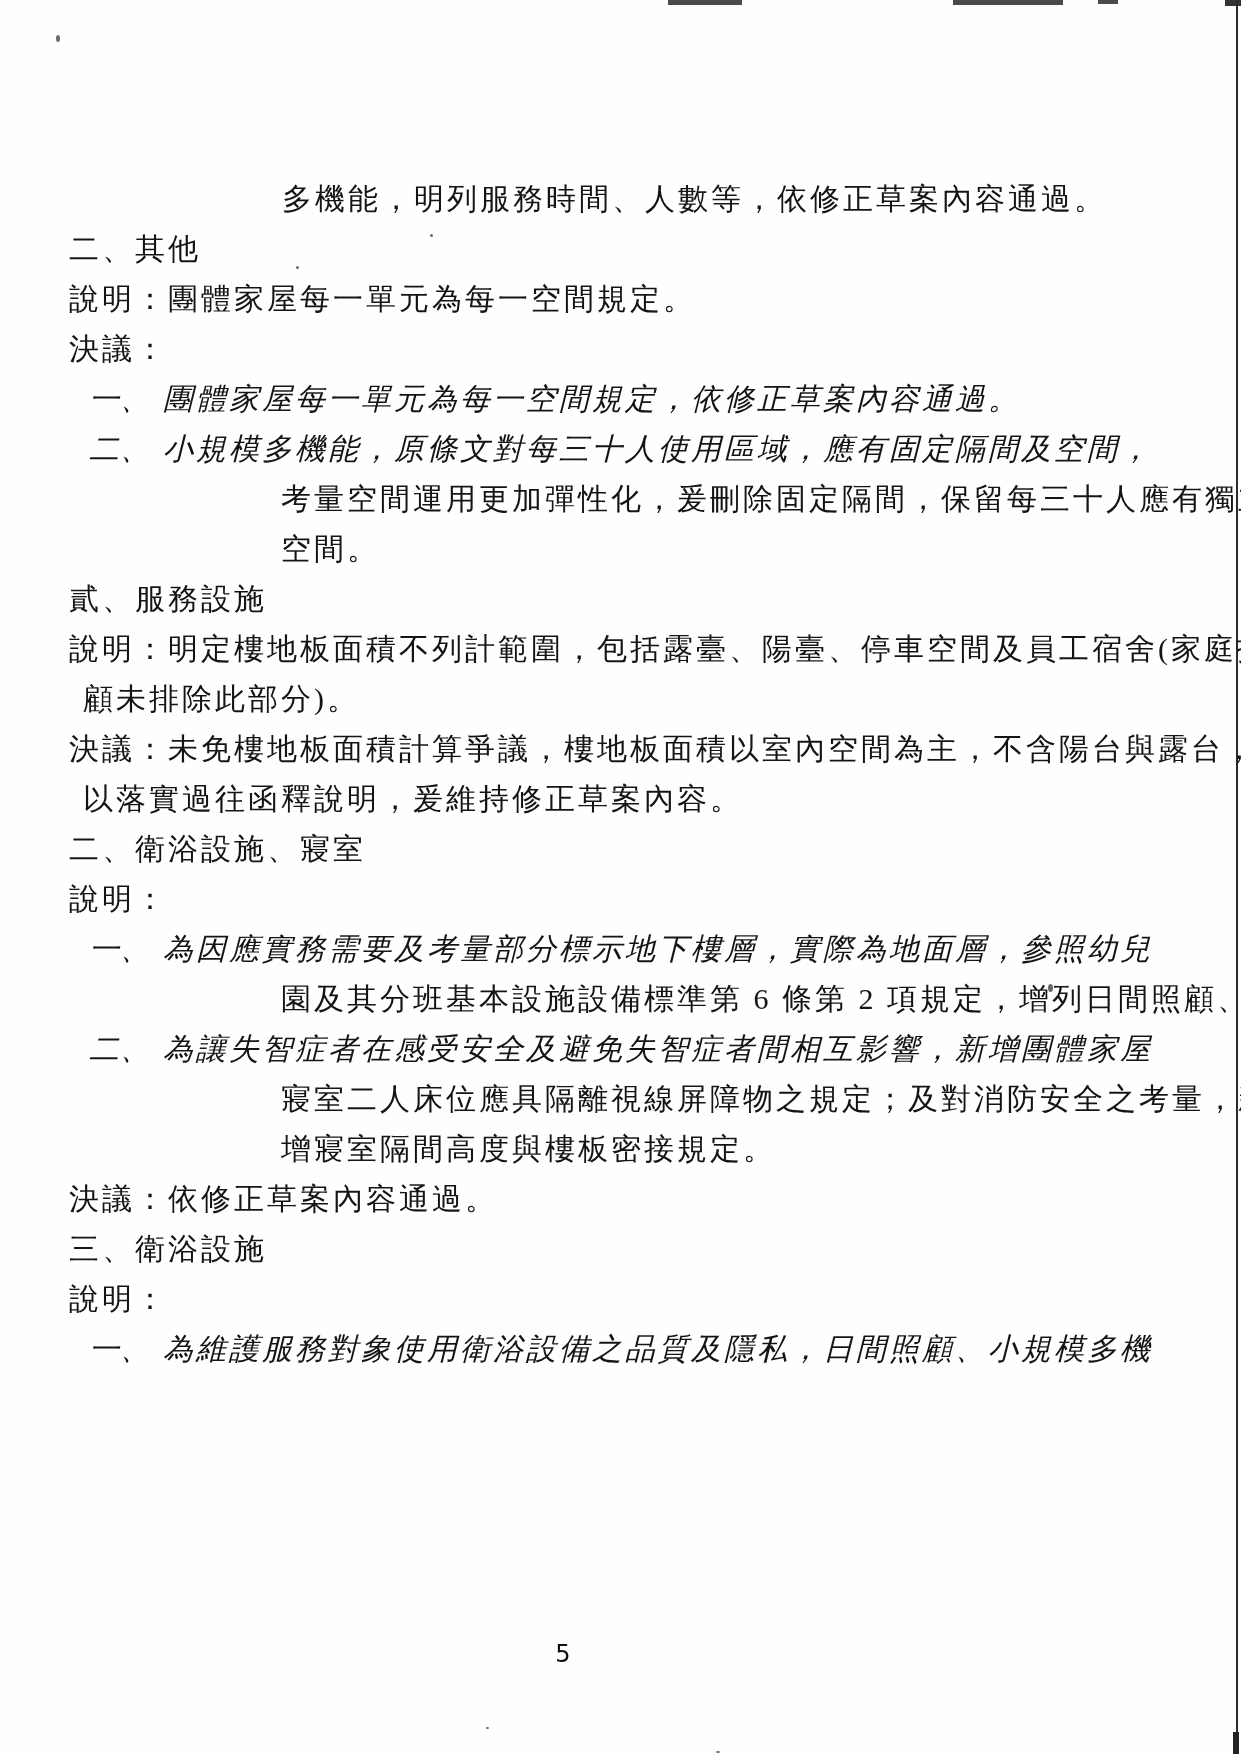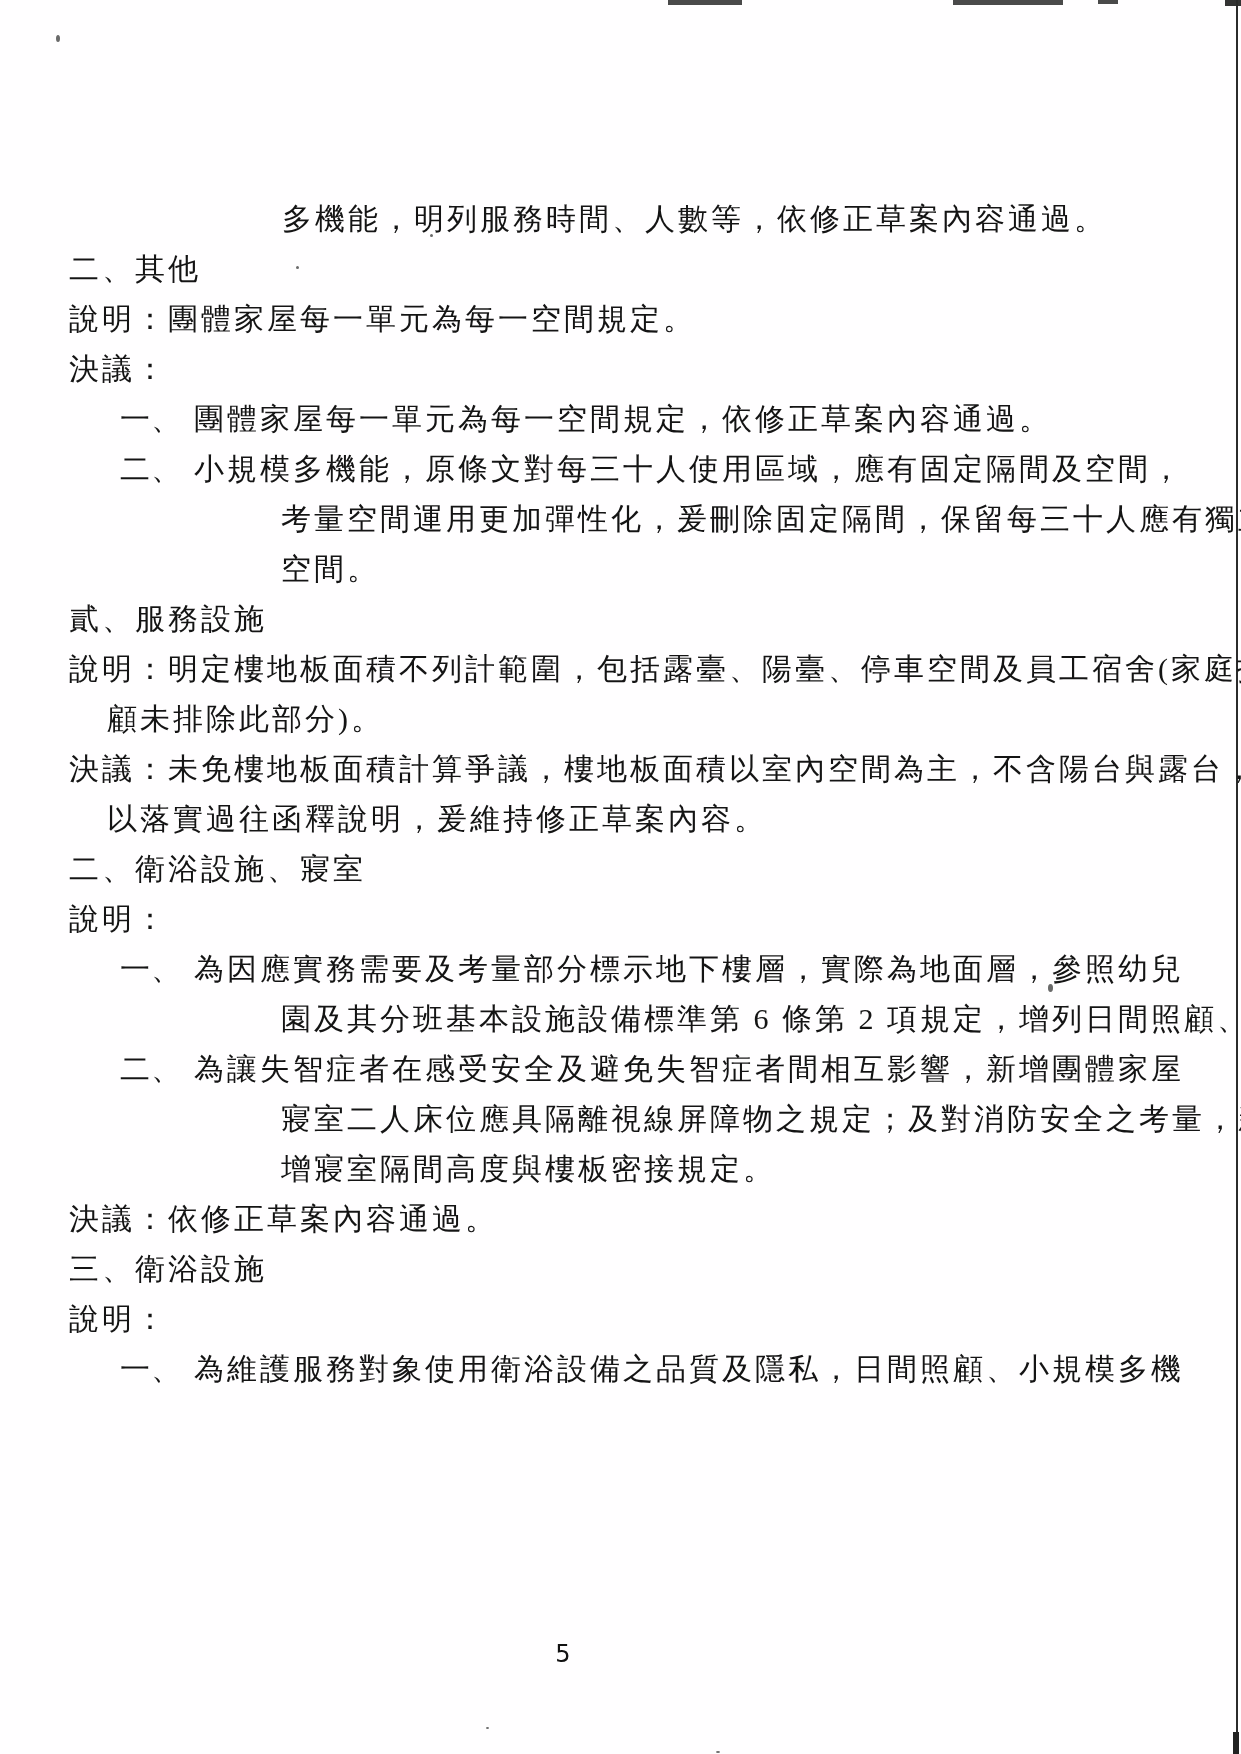--- a/index.html
+++ b/index.html
@@ -11,36 +11,36 @@
     position: relative;
     width: 1241px;
     height: 1754px;
     background: #fffeff;
     overflow: hidden;
     font-family: "Liberation Serif", serif;
     color: #141414;
   }
   .textblock {
     position: absolute;
-    top: 194px;
+    top: 174px;
     left: 0;
     width: 1241px;
   }
   .line {
     height: 50px;
     line-height: 50px;
     font-size: 30px;
     letter-spacing: 3px;
     white-space: nowrap;
   }
   
   .l-first { padding-left: 282px; }  
   .l-top   { padding-left: 69px; }  
-  .l-hang  { padding-left: 107px; font-family: Liberation Serif, serif; }  
-  .l-item  { padding-left: 120px; }  
+  .l-hang  { padding-left: 83px; font-family: Liberation Serif, serif; }  
+  .l-item  { padding-left: 89px; font-style: italic; }  
   .l-cont  { padding-left: 281px; }  
   .l-item .marker {
     display: inline-block;
     width: 74px;
     letter-spacing: 1px;
   }
   .page-number {
     position: absolute;
     top: 1640px;
     left: 546px;

